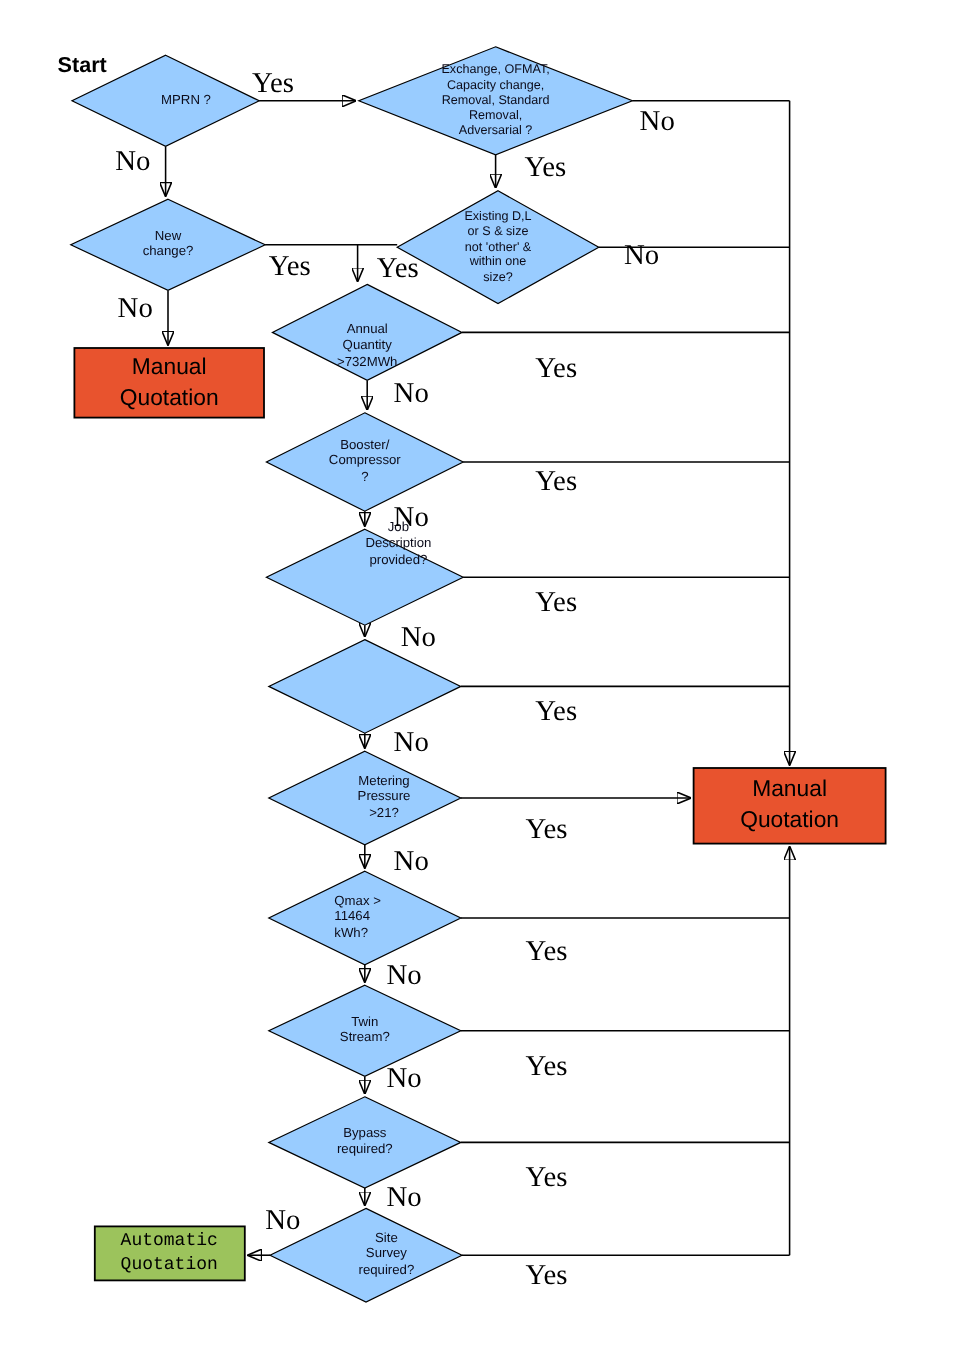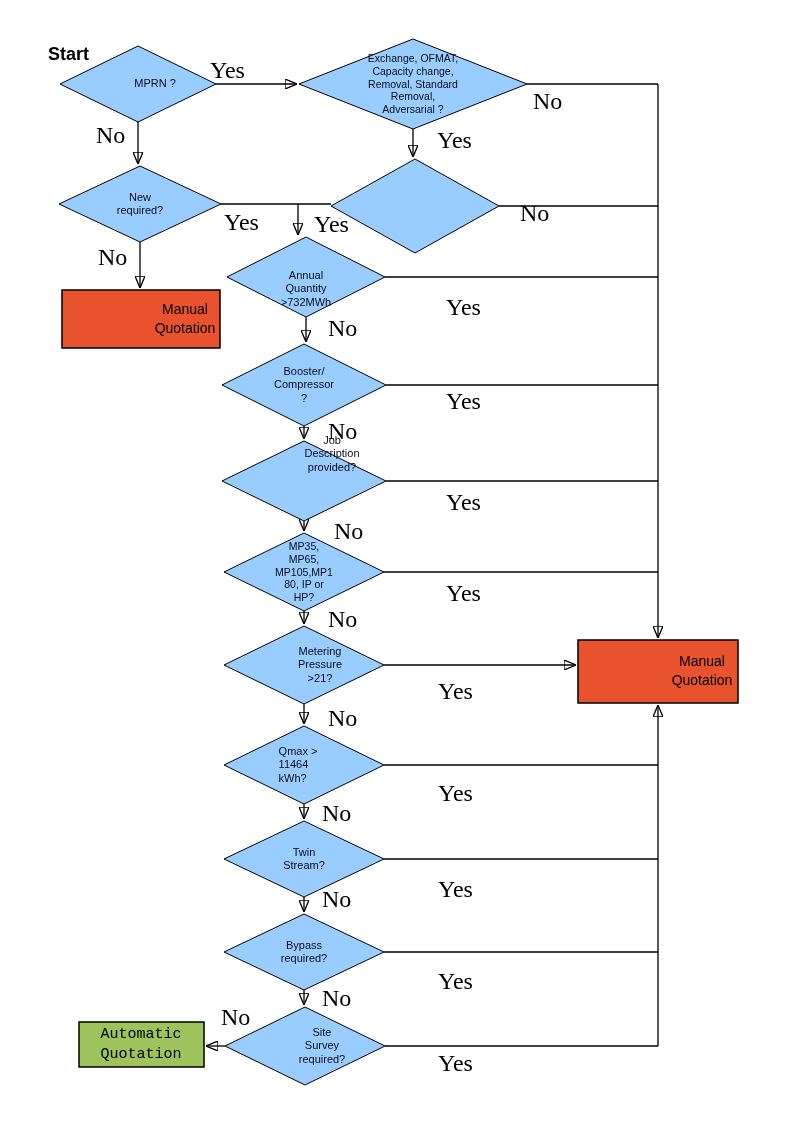--- a/index.html
+++ b/index.html
@@ -16,21 +16,21 @@
     position:absolute;transform:translate(-50%,-50%);
     text-align:center;white-space:pre-line;
     font-size:11px;line-height:1.22;color:#0b0b1a;
   }
   .node-text.small{font-size:10.5px;}
   .node-text.left{text-align:left;}
   .box-text{
     position:absolute;transform:translate(-50%,-50%);
     text-align:center;white-space:pre-line;color:#000;
   }
-  .box-text.big{font-size:14px;line-height:1.35;margin-left:44px;}
+  .box-text.big{font-size:19px;line-height:1.35;}
   .box-text.mid{font-size:15px;line-height:1.3;font-family:Liberation Mono, monospace;}
   .yn{font-size:24px;font-family:Liberation Serif, serif;}
   .start{font-size:18px;font-weight:bold;}
 </style>
 </head>
 <body>
 
 <div id="canvas">
 
   <svg id="wires" width="794" height="1123" viewBox="0 0 794 1123" xmlns="http://www.w3.org/2000/svg">
@@ -90,35 +90,35 @@
 
   <div class="lbl start" style="left:48px;top:44px;">Start</div>
 
   <div class="node-text" style="left:155px;top:84px;">MPRN ?</div>
   <div class="node-text small" style="left:413px;top:84px;">Exchange, OFMAT,
 Capacity change,
 Removal, Standard
 Removal,
 Adversarial ?</div>
   <div class="node-text" style="left:140px;top:204px;">New
-required?</div>
+change?</div>
+  <div class="node-text small" style="left:415px;top:206px;">Existing D,L
+or S &amp; size
+not 'other' &amp;
+within one
+size?</div>
   <div class="node-text" style="left:306px;top:277px;margin-top:12px;">Annual
 Quantity
 &gt;732MWh</div>
   <div class="node-text" style="left:304px;top:385px;">Booster/
 Compressor
 ?</div>
   <div class="node-text" style="left:304px;top:454px;margin-left:28px;">Job
 Description
 provided?</div>
-  <div class="node-text small" style="left:304px;top:572px;">MP35,
-MP65,
-MP105,MP1
-80, IP or
-HP?</div>
   <div class="node-text" style="left:320px;top:665px;">Metering
 Pressure
 &gt;21?</div>
   <div class="node-text left" style="left:298px;top:765px;">Qmax &gt;
 11464
 kWh?</div>
   <div class="node-text" style="left:304px;top:859px;">Twin
 Stream?</div>
   <div class="node-text" style="left:304px;top:952px;">Bypass
 required?</div>

